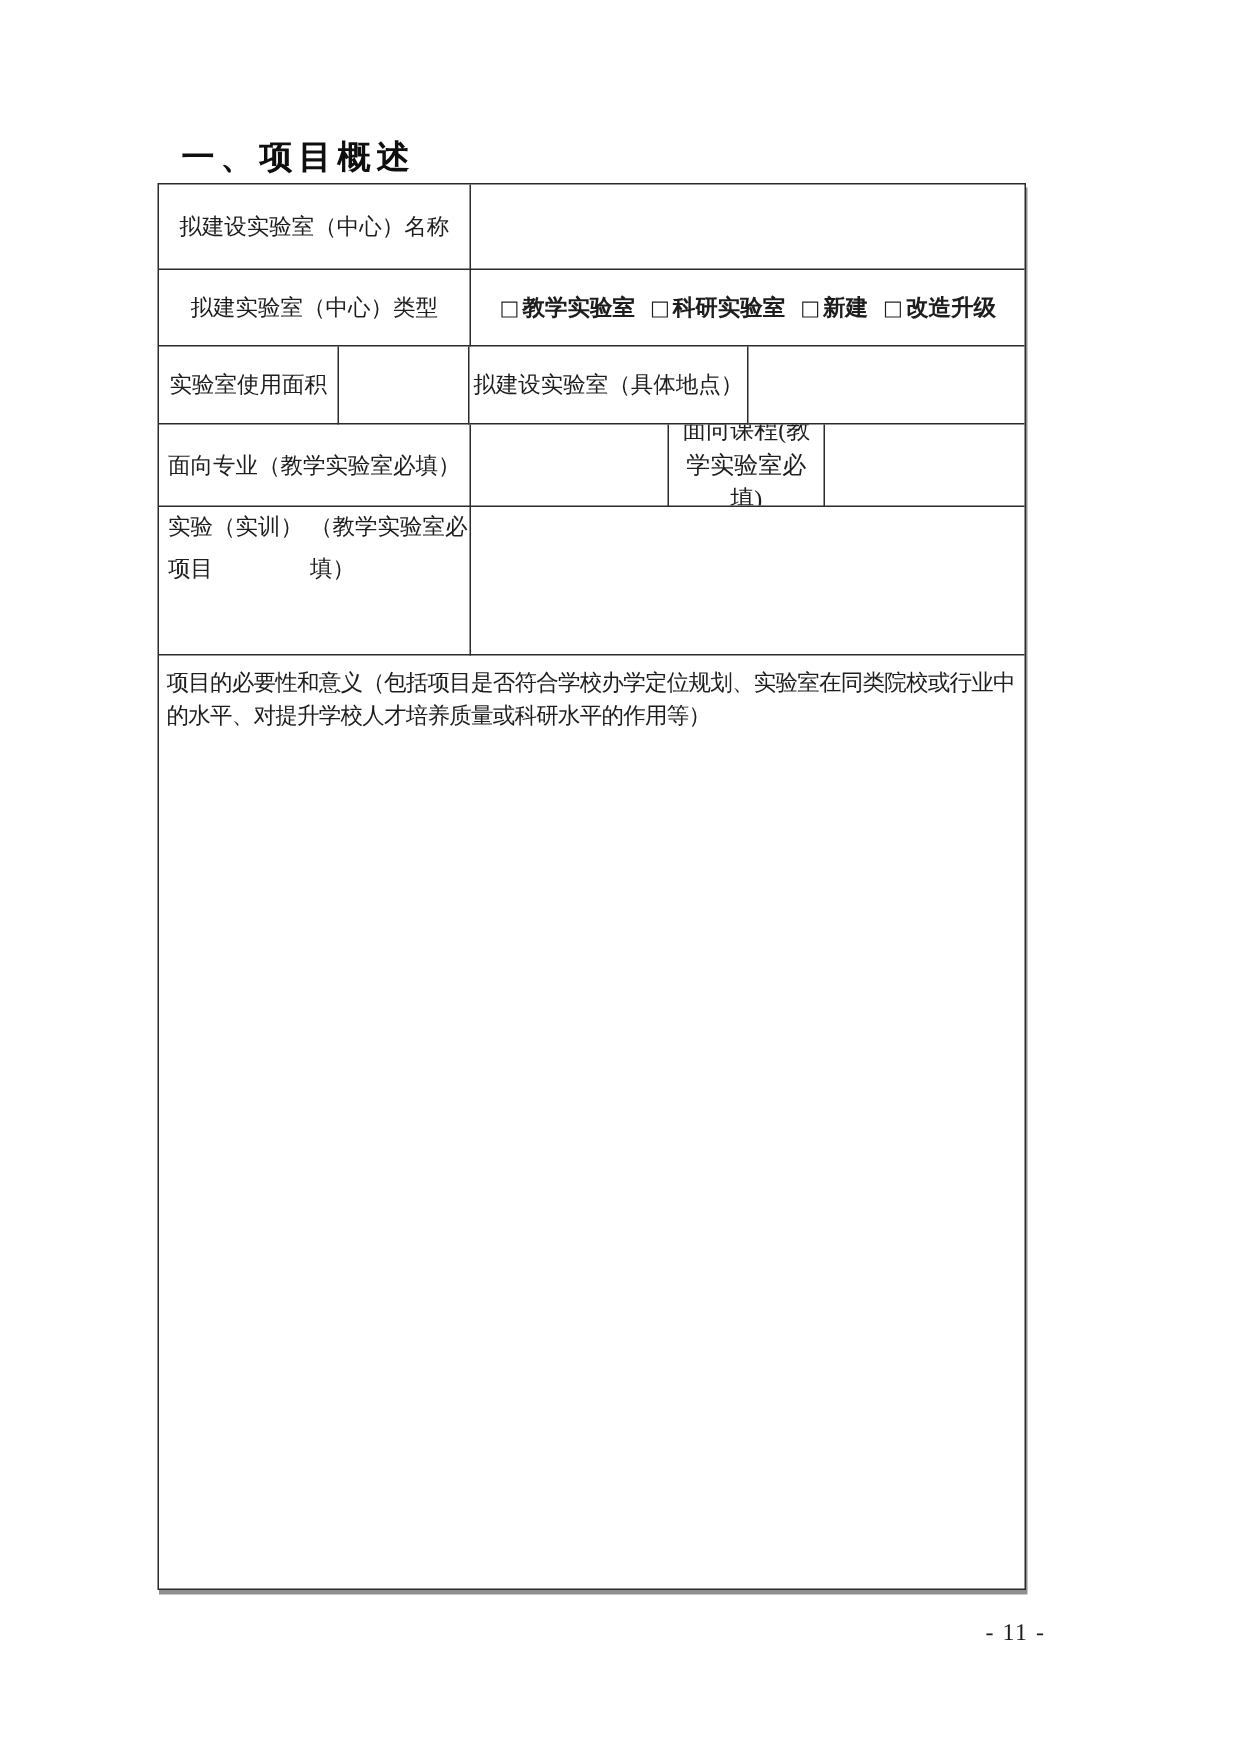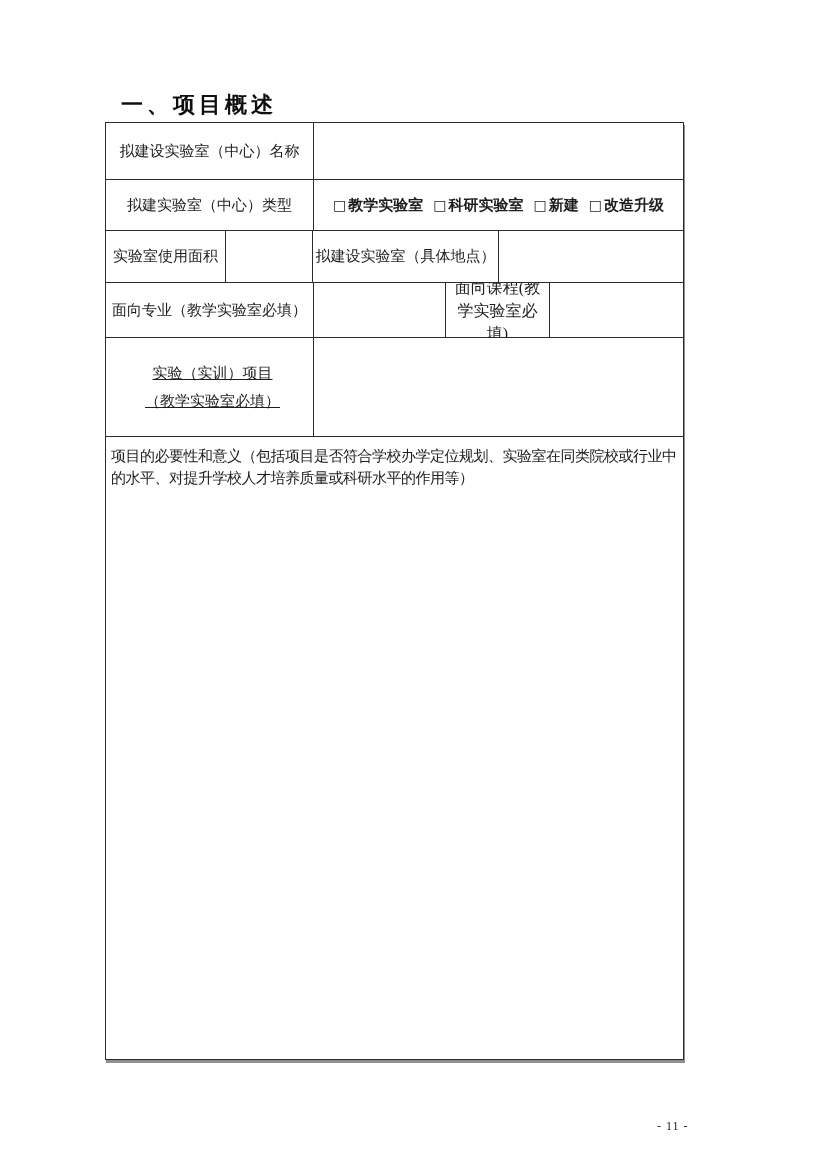--- a/index.html
+++ b/index.html
@@ -56,39 +56,39 @@
 
   .center { justify-content:center; text-align:center; }
   .pl { padding-left:6px;text-align:center; }
 
   .options { justify-content:center; white-space:nowrap;font-weight:bold; }
   .opt { white-space:nowrap; }
   .opt + .opt { margin-left:10px;text-align:center; }
   .opt .box { margin-right:2px; font-family:"DejaVu Sans","Liberation Sans",sans-serif; font-size:14px; }
 
   .two-line {
-    flex-direction:column; justify-content:center; align-items:center;
-    line-height:28px; padding-left:6px;text-decoration:underline;
+    flex-direction:row; justify-content:center; align-items:flex-start;
+    line-height:28px; padding-left:6px;
   }
 
   .course-cell {
     font-size:16px; line-height:23px; text-align:center;
     padding:0 3px; justify-content:center;
   }
 
   .big-cell {
     display:block;
     padding:8px 4px 0 5px;
     font-size:15px; letter-spacing:-0.5px; line-height:22px;
     text-align:left;
   }
 
   .pagenum {
-    position:absolute; left:657px; top:1119px;
-    font-size:12px; color:#1d1d1d; letter-spacing:1px;
+    position:absolute; left:657px; top:1080px;
+    font-size:16px; color:#1d1d1d; letter-spacing:1px;
   }
 </style>
 </head>
 <body>
 
 <div class="page">
 
   <h1 class="title">一、项目概述</h1>
 
   <div class="table">

